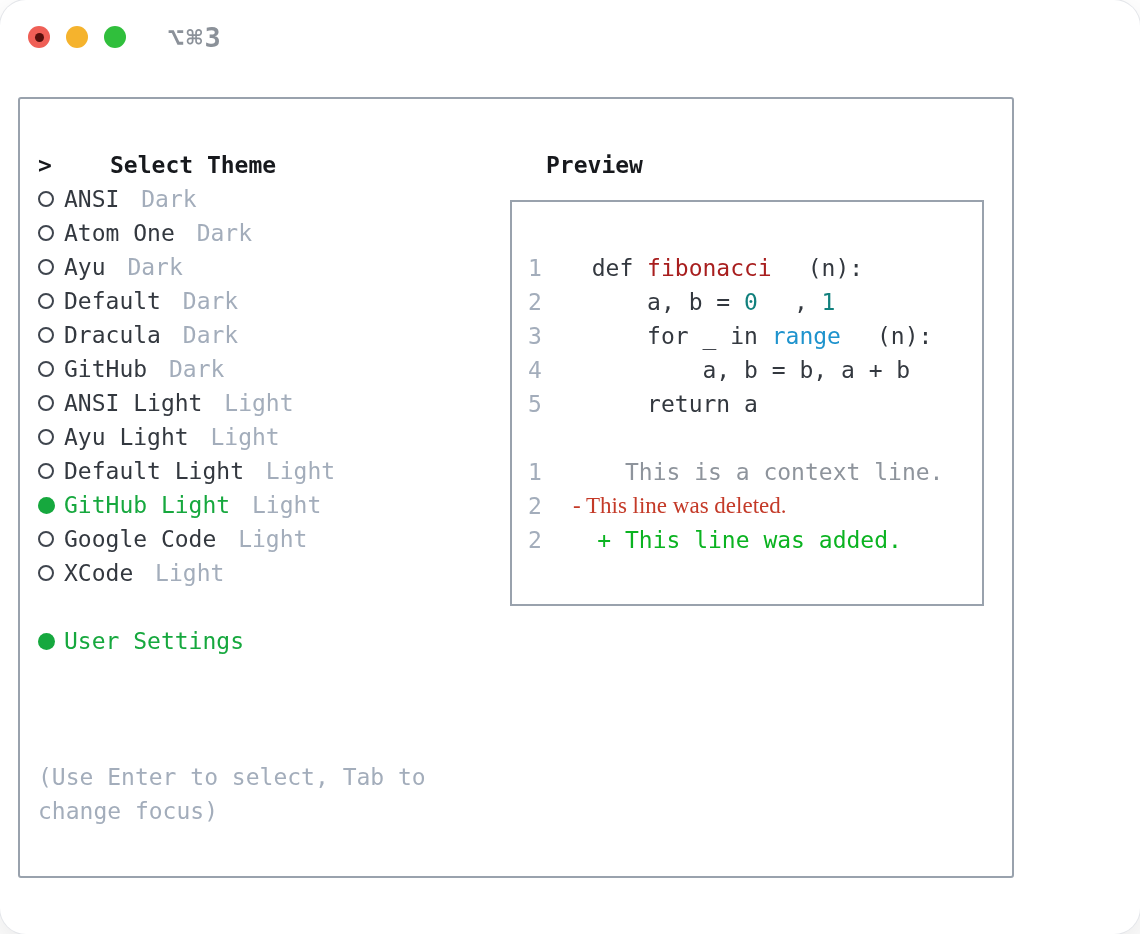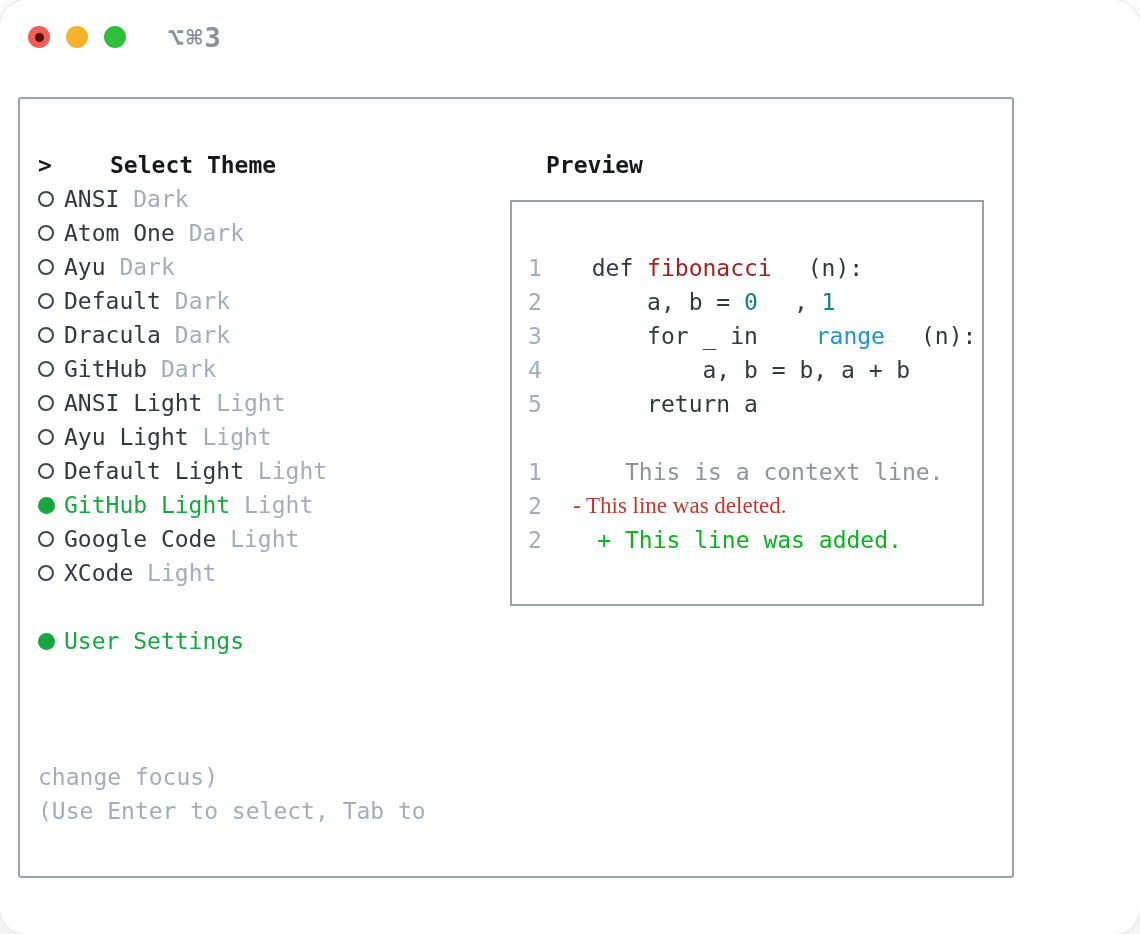--- a/index.html
+++ b/index.html
@@ -26,40 +26,40 @@
     border:2px solid var(--border-gray,#99a2ad);border-radius:3px;background:#fff;box-sizing:border-box;
   }
   .panel > *{position:absolute;}
 
   .row{display:flex;align-items:center;height:34px;font-size:23px;color:var(--name-gray,#33383f);white-space:pre;}
   .marker{width:26px;display:flex;align-items:center;flex:0 0 26px;}
   .cursor-glyph{font-weight:bold;color:var(--text-dark,#17191d);font-size:23px;}
   .dot-open{width:12px;height:12px;border:2.5px solid #3f454e;border-radius:50%;box-sizing:content-box;}
   .dot-filled{width:17px;height:17px;border-radius:50%;background:var(--accent-green,#16a83e);}
   .hdr{font-weight:bold;color:var(--text-dark,#17191d);margin-left:46px;}
-  .tag{color:var(--tag-gray,#a3adbb);}
+  .tag{color:var(--tag-gray,#a3adbb);margin-left:8px;}
   .selected .nm{color:var(--accent-green,#16a83e);}
 
   .theme-block{left:18px;top:49px;}
   .apply-block{left:18px;top:525px;}
   .help-block{left:18px;top:661px;}
   .help-line{height:34px;font-size:23px;color:var(--help-gray,#a3adbb);white-space:pre;display:flex;align-items:center;}
 
   .preview-title{left:480px;top:49px;height:34px;display:flex;align-items:center;font-size:23px;}
   .preview-box{
     left:490px;top:101px;width:474px;height:406px;
     border:2px solid var(--border-gray,#99a2ad);background:#fff;box-sizing:border-box;
     padding:49px 0 0 16px;overflow:hidden;
   }
   .pline{height:34px;font-size:23px;white-space:pre;display:flex;align-items:center;}
   .ln{color:var(--tag-gray,#a3adbb);}
   .tk-plain{color:var(--name-gray,#33383f);margin-left:36px;}
   .tk-func{color:var(--func-red,#a81e1e);}
   .tk-num{color:var(--num-teal,#11807d);}
-  .tk-builtin{color:var(--builtin-blue,#1e93cd);margin-left:44px;}
+  .tk-builtin{color:var(--builtin-blue,#1e93cd);}
   .tk-context{color:var(--ctx-gray,#8e949c);}
   .tk-deleted{color:var(--del-red,#c43a28);font-family:Liberation Serif, serif;}
   .tk-added{color:var(--add-green,#0bb321);}
 </style>
 </head>
 <body>
 
 <div class="window">
 
   <div class="titlebar">
@@ -92,22 +92,22 @@
         <div class="row"><span class="marker"><span class="dot-open"></span></span><span class="nm">Google Code</span><span class="tag"> Light</span></div>
         <div class="row"><span class="marker"><span class="dot-open"></span></span><span class="nm">XCode</span><span class="tag"> Light</span></div>
       </div>
 
     <div class="apply-block" id="apply-block">
 
     <div class="row selected"><span class="marker"><span class="dot-filled"></span></span><span class="nm">User Settings</span></div>
       </div>
 
     <div class="help-block" id="help-block">
+        <div class="help-line">(Use Enter to select, Tab to</div>
         <div class="help-line">change focus)</div>
-        <div class="help-line">(Use Enter to select, Tab to</div>
       </div>
 
     <div class="preview-title">
       <span class="hdr">Preview</span>
     </div>
 
     <div class="preview-box" id="preview-box">
         <div class="pline"><span class="ln">1 </span><span class="tk-plain">def </span><span class="tk-func">fibonacci</span><span class="tk-plain">(n):</span></div>
         <div class="pline"><span class="ln">2 </span><span class="tk-plain">    a, b = </span><span class="tk-num">0</span><span class="tk-plain">, </span><span class="tk-num">1</span></div>
         <div class="pline"><span class="ln">3 </span><span class="tk-plain">    for _ in </span><span class="tk-builtin">range</span><span class="tk-plain">(n):</span></div>

